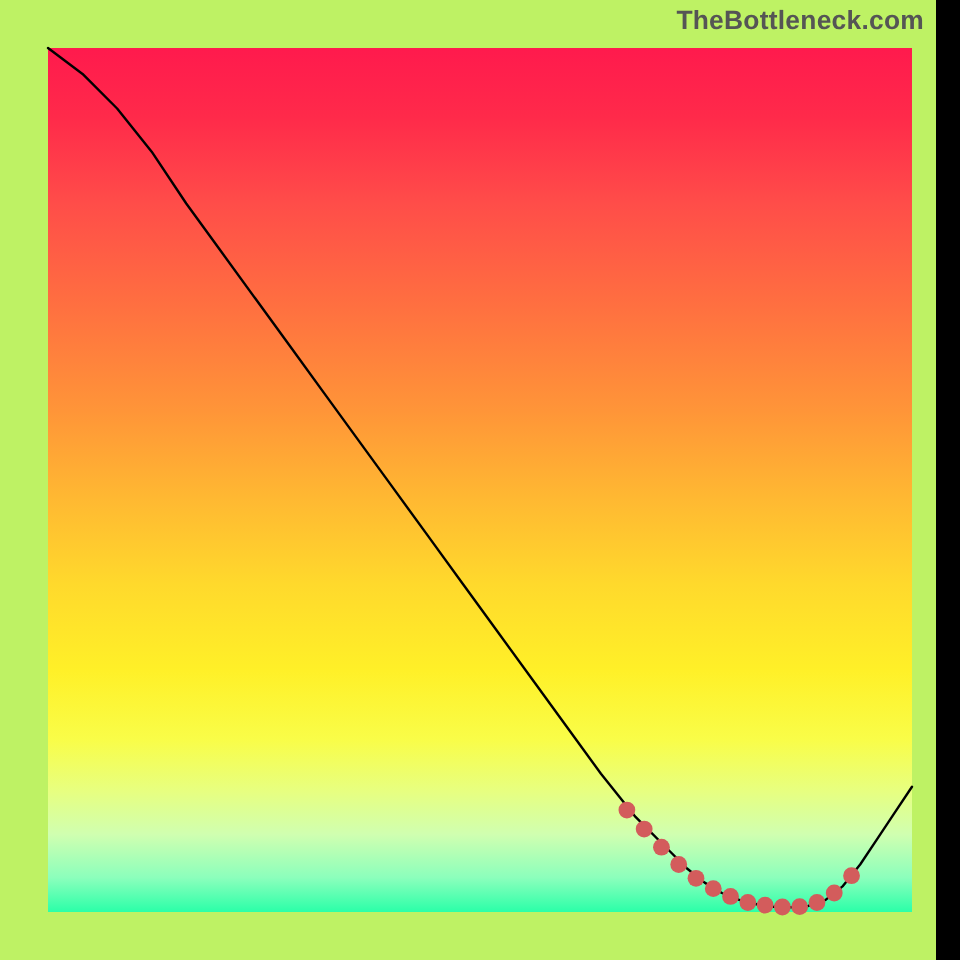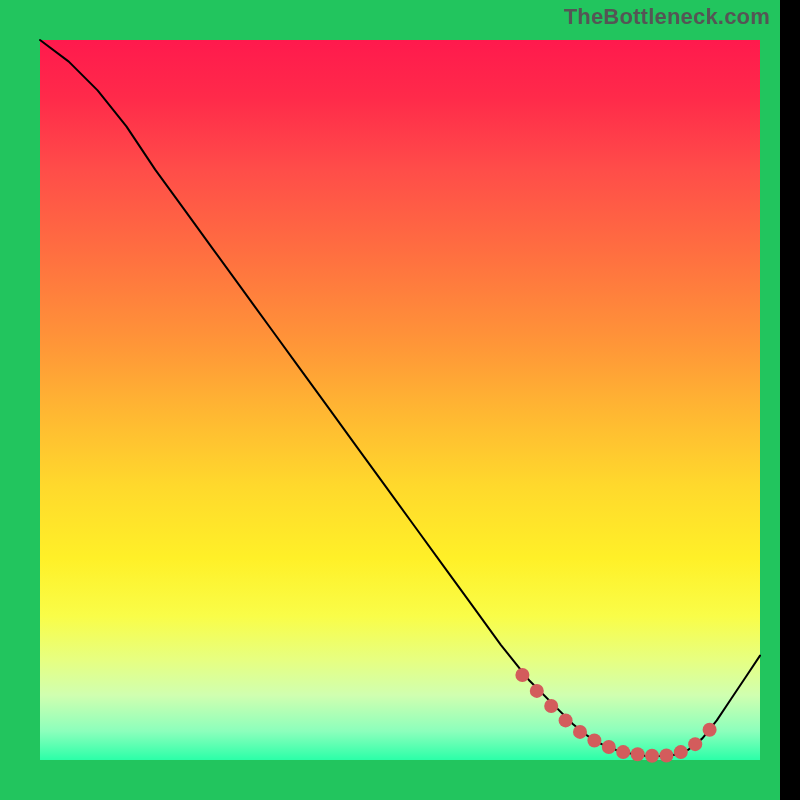--- a/index.html
+++ b/index.html
@@ -1,21 +1,21 @@
 <!DOCTYPE html>
 <html><head>
 <meta charset="utf-8">
 <style>
   * { margin: 0; padding: 0; box-sizing: border-box; }
   html, body { width: 800px; height: 800px; overflow: hidden; background: #000; }
   .frame {
     position: relative;
     width: 780px;
     height: 800px;
-    background: #22c55e;
+    background: #bef264;
   }
   .attribution {
     position: absolute;
     top: 4px;
     right: 10px;
     font-family: Arial, Helvetica, sans-serif;
     font-size: 22px;
     font-weight: bold;
     color: #555;
     letter-spacing: 0.2px;

